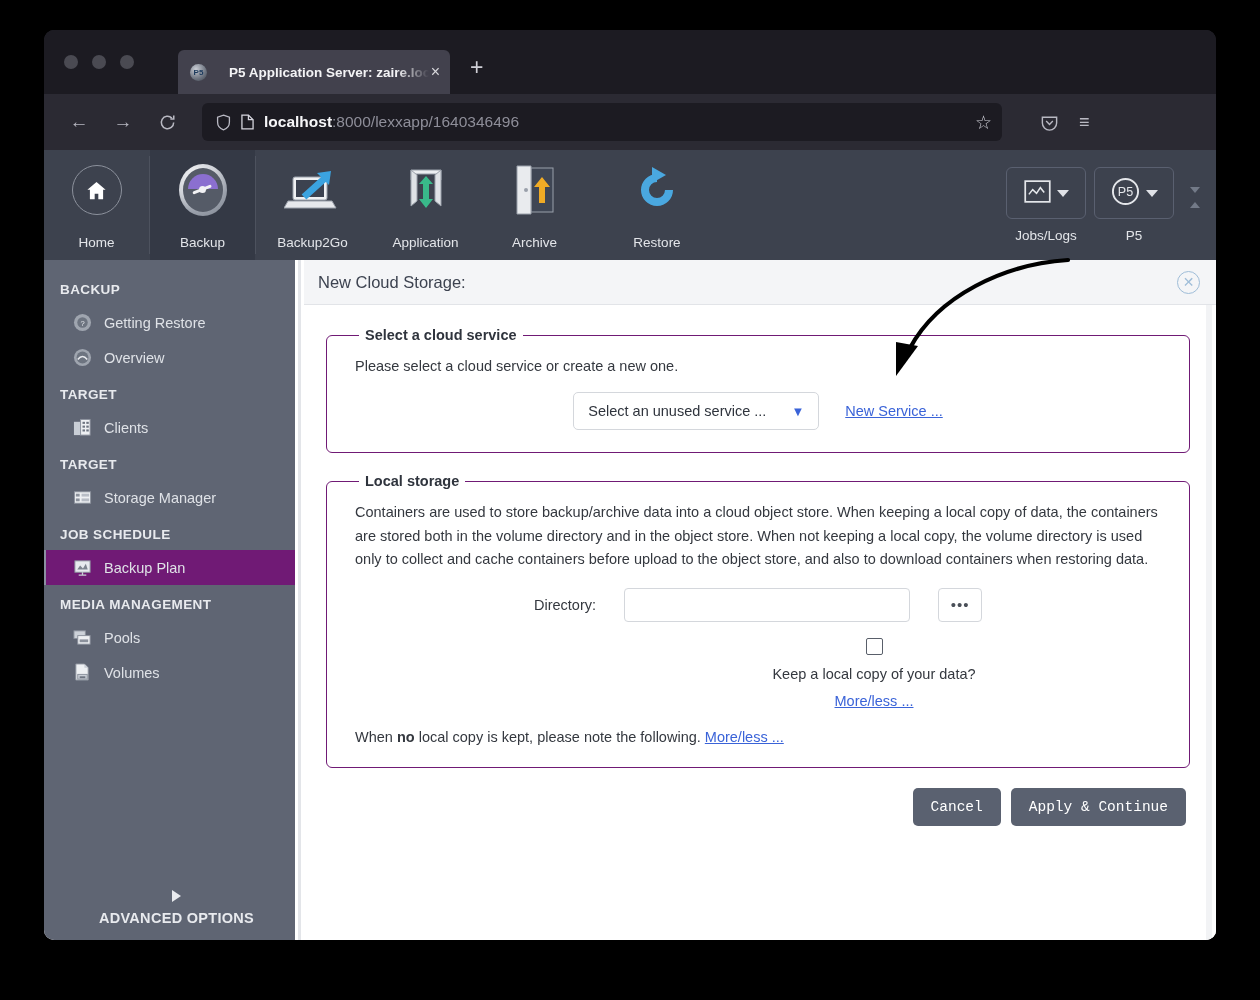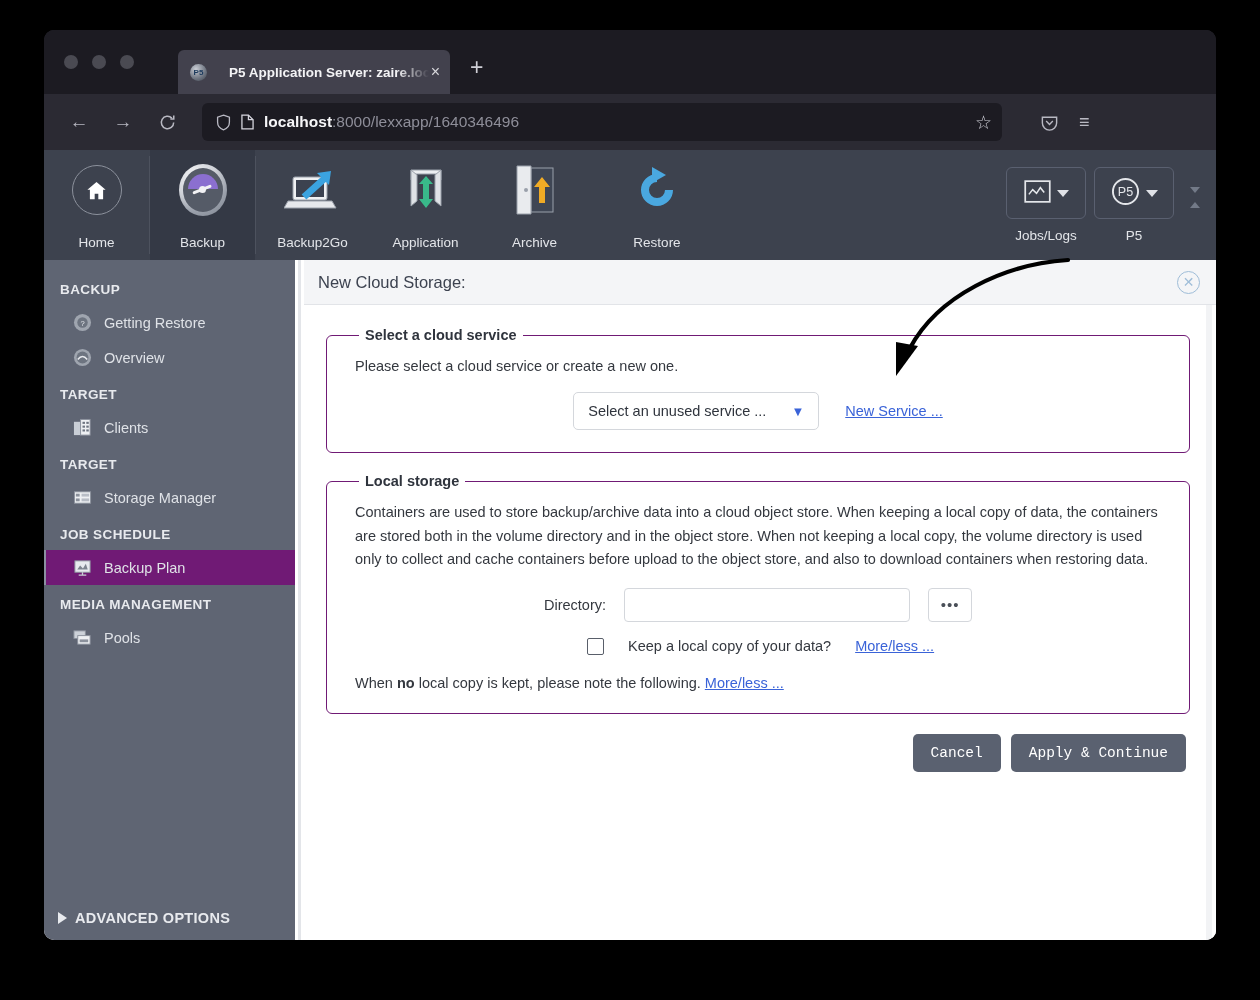--- a/index.html
+++ b/index.html
@@ -216,20 +216,21 @@
     margin-right: 11px;
     display: flex; align-items: center; justify-content: center;
     flex: 0 0 auto;
   }
   #advanced-options {
     margin-top: auto;
     display: flex; align-items: center; gap: 8px;
     color: #e8eaee; font-size: 14.5px; font-weight: bold;
     padding: 14px 0 18px 14px;
     letter-spacing: .3px;
+    flex-direction: column;
   }
   .tri-right { width:0;height:0;border-top:6px solid transparent;border-bottom:6px solid transparent;border-left:9px solid #e8eaee; }
 
   
   #gutter { width: 9px; background: linear-gradient(to right,#ffffff 0 3px,#e3e5e9 3px 6px,#ffffff 6px 9px); flex: 0 0 auto; }
 
   
   #content {
     flex: 1 1 auto;
     background: #ffffff;
@@ -277,37 +278,37 @@
     background: #fff;
     display: flex; align-items: center; justify-content: space-between;
     padding: 0 14px;
     font-size: 14.5px; color: #2f343d;
   }
   .sel-caret { color: #3a63d8; font-size: 13px; }
   .link { color: #3a63d8; font-size: 14.5px; }
 
   #directory-row {
     display: flex; align-items: center; justify-content: center;
-    margin-top: 16px; gap: 18px;
+    margin-top: 16px; gap: 28px;
   }
   #directory-label { font-size: 14.5px; color: #34383f; }
   #directory-input {
     width: 286px; height: 34px;
     border: 1px solid #d4d7dc; border-radius: 4px; background: #fff;
   }
   #browse-button {
     width: 44px; height: 34px;
     border: 1px solid #d4d7dc; border-radius: 4px; background: #fff;
     display: flex; align-items: center; justify-content: center;
     color: #4a4f58; font-size: 15px; letter-spacing: 1px; line-height: 0;
   }
   #keep-copy-row {
-    display: flex; align-items: center; gap: 24px;
+    display: flex; align-items: center; gap: 11px;
     margin: 16px 0 0 232px;
-    font-size: 14.5px; color: #34383f;
+    font-size: 14.5px; color: #34383f; flex-direction: column;
   }
   #keep-copy-checkbox {
     width: 17px; height: 17px;
     border: 1.8px solid #595f6a; border-radius: 2px; background: #fff;
     flex: 0 0 auto;
   }
   #note-row { margin-top: 20px; font-size: 14.5px; color: #34383f; }
 
   #button-row {
     display: flex; justify-content: flex-end; gap: 10px;
@@ -569,20 +570,31 @@
       <div class="sb-item">
         <span class="sb-icon">
           <svg width="19" height="19" viewBox="0 0 20 20">
               <rect x="1" y="3" width="12" height="8" fill="#cdd2d9" stroke="#8b919c"></rect>
               <rect x="5" y="8" width="13" height="9" fill="#eef0f3" stroke="#8b919c"></rect>
               <rect x="7" y="12" width="9" height="3" fill="#8b919c"></rect>
             </svg>
         </span>
         <span>Pools</span>
       </div>
+      <div class="sb-item">
+        <span class="sb-icon">
+          <svg width="19" height="19" viewBox="0 0 20 20">
+              <path d="M3 1h9l4 4v13H3z" fill="#eef0f3" stroke="#8b919c"></path>
+              <path d="M12 1v4h4" fill="#c9ced6"></path>
+              <rect x="5" y="12" width="10" height="5" fill="#c9ced6" stroke="#8b919c"></rect>
+              <rect x="7" y="14" width="6" height="2" fill="#6d7480"></rect>
+            </svg>
+        </span>
+        <span>Volumes</span>
+      </div>
 
       <div id="advanced-options">
         <span class="tri-right"></span>
         <span>ADVANCED OPTIONS</span>
       </div>
     </div>
 
     <div id="gutter"></div>
 
     <div id="content">

